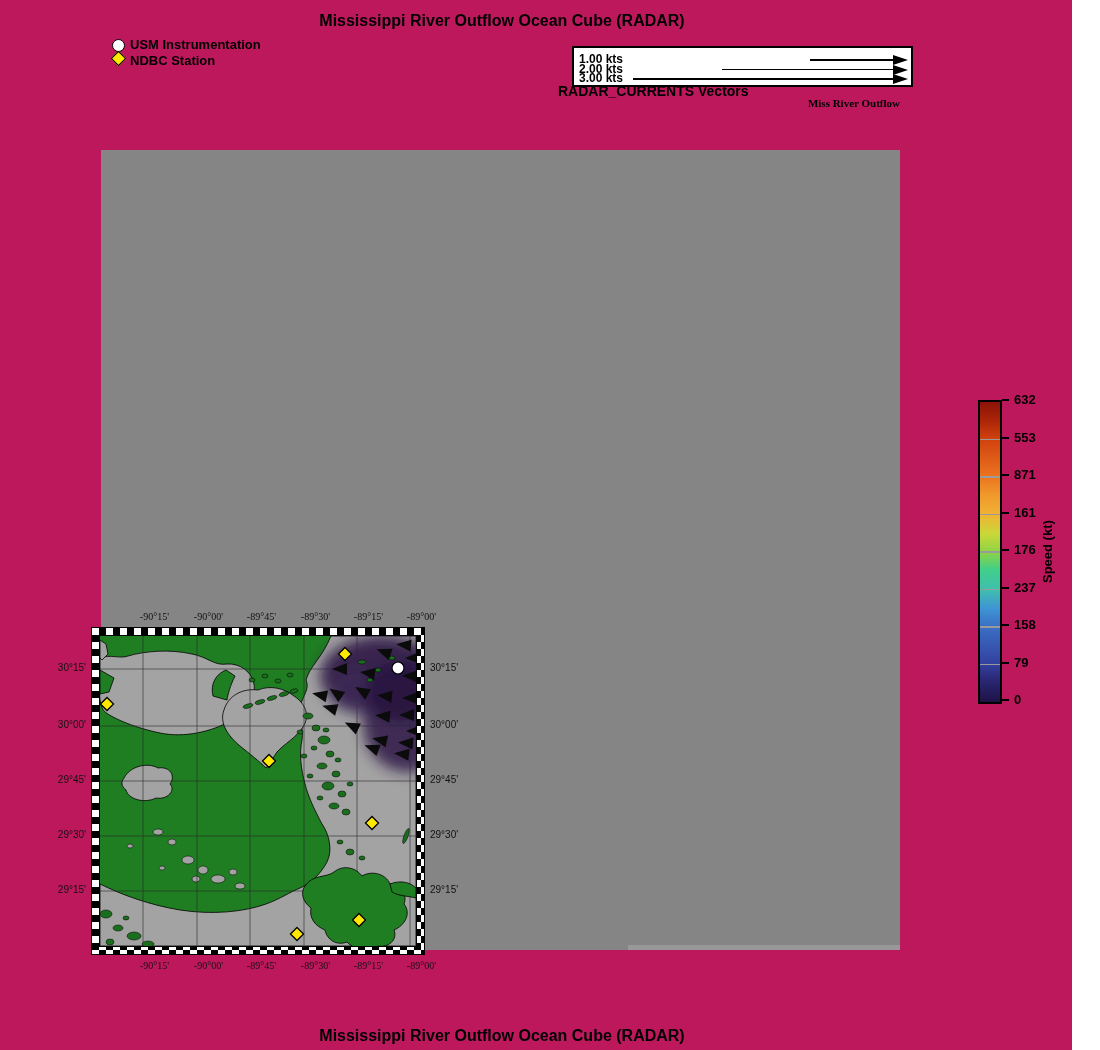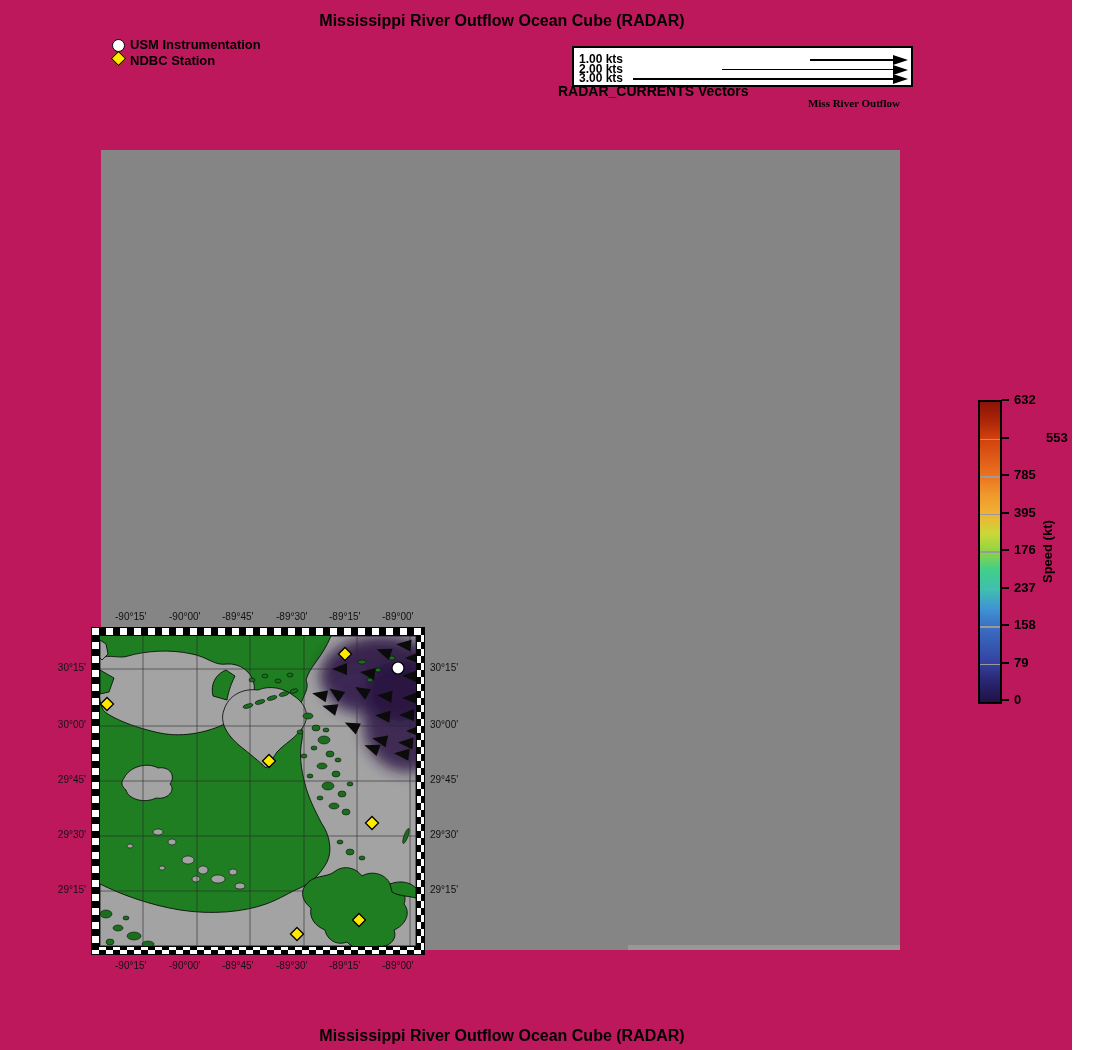--- a/index.html
+++ b/index.html
@@ -13,21 +13,21 @@
   .vecbox{border:2px solid #000;background:#fff;}
   .vec-label{font-size:12px;font-weight:bold;color:#000;}
   .vec-line{height:1.3px;background:#000;}
   .vec-head{width:0;height:0;border-left:15px solid #000;border-top:5px solid transparent;border-bottom:5px solid transparent;}
   .caption{font-size:14px;font-weight:bold;color:#000;}
   .serif-sub{font-family:"Liberation Serif",serif;font-size:16px;font-weight:bold;color:#000;text-align:center;}
   .serif-note{font-family:"Liberation Serif",serif;font-size:11px;font-weight:bold;color:#000;text-align:right;}
   .bigrect{background:#858585;}
   .bigrect-strip{background:#989898;}
   .tick-label{position:absolute;font-size:10px;color:#111;line-height:12px;}
-  .tick-center{text-align:left;}
+  .tick-center{text-align:right;font-family:Liberation Serif, serif;}
   .tick-right{text-align:right;}
   .tick-left{text-align:left;}
   .map-frame{position:absolute;border:1px solid #000;padding:7px;
              background:repeating-conic-gradient(#000 0% 25%, #fff 0% 50%) 0 0 / 14px 14px;}
   .map-inner{position:relative;width:316px;height:310px;border:1px solid #000;background:#1f7d22;overflow:hidden;}
   .cb-bar{position:absolute;border:2px solid #000;}
   .cb-line{position:absolute;height:1.5px;background:#9a9a9a;left:0;right:0;}
   .cb-tick{position:absolute;width:7px;height:2px;background:#000;}
   .cb-label{position:absolute;font-size:13px;font-weight:bold;color:#000;}
   .cb-axis{position:absolute;font-size:13px;font-weight:bold;color:#000;
@@ -256,25 +256,25 @@
       <div class="cb-line" style="top:111.5px;"></div>
       <div class="cb-line" style="top:149px;"></div>
       <div class="cb-line" style="top:186.5px;"></div>
       <div class="cb-line" style="top:224px;"></div>
       <div class="cb-line" style="top:261.5px;"></div>
     </div>
   <div id="cb-annot">
       <div class="cb-tick" style="left:1002px;top:399px;"></div>
       <div class="cb-label" style="left:1014px;top:392px;">632</div>
       <div class="cb-tick" style="left:1002px;top:436.5px;"></div>
-      <div class="cb-label" style="left:1046px;top:429.5px;">553</div>
+      <div class="cb-label" style="left:1014px;top:429.5px;">553</div>
       <div class="cb-tick" style="left:1002px;top:474px;"></div>
-      <div class="cb-label" style="left:1014px;top:467px;">785</div>
+      <div class="cb-label" style="left:1014px;top:467px;">871</div>
       <div class="cb-tick" style="left:1002px;top:511.5px;"></div>
-      <div class="cb-label" style="left:1014px;top:504.5px;">395</div>
+      <div class="cb-label" style="left:1014px;top:504.5px;">161</div>
       <div class="cb-tick" style="left:1002px;top:549px;"></div>
       <div class="cb-label" style="left:1014px;top:542px;">176</div>
       <div class="cb-tick" style="left:1002px;top:586.5px;"></div>
       <div class="cb-label" style="left:1014px;top:579.5px;text-align:center;">237</div>
       <div class="cb-tick" style="left:1002px;top:624px;"></div>
       <div class="cb-label" style="left:1014px;top:617px;">158</div>
       <div class="cb-tick" style="left:1002px;top:661.5px;"></div>
       <div class="cb-label" style="left:1014px;top:654.5px;">79</div>
       <div class="cb-tick" style="left:1002px;top:699px;"></div>
       <div class="cb-label" style="left:1014px;top:692px;">0</div>

